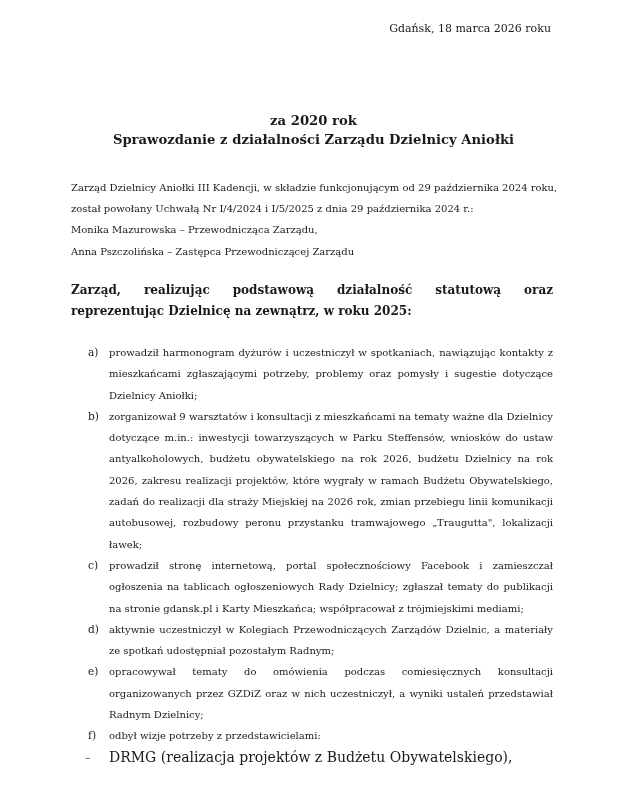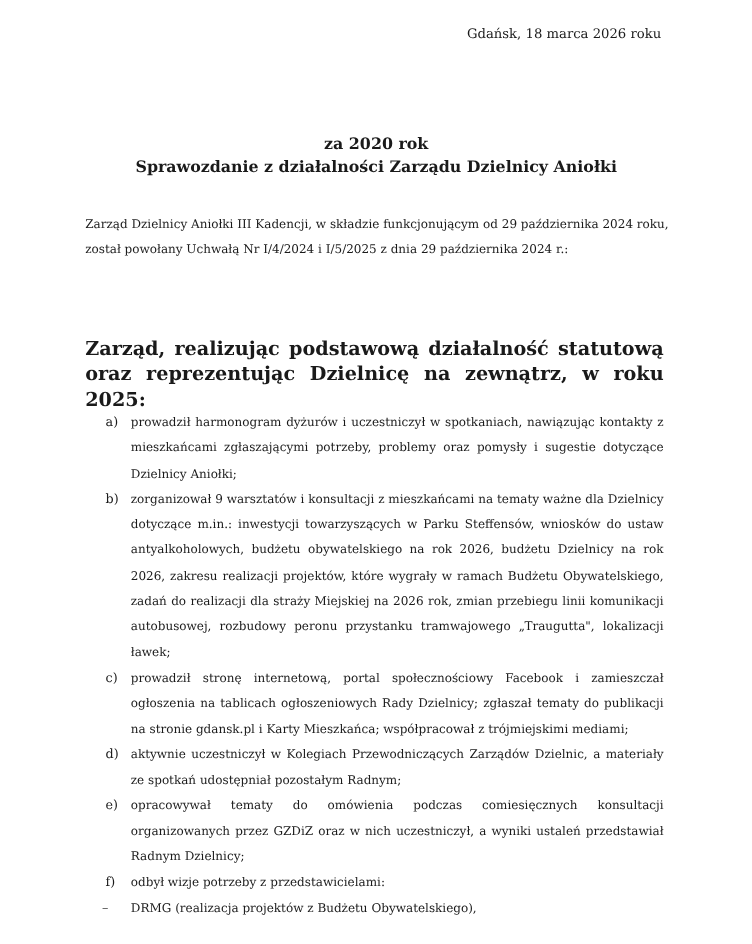--- a/index.html
+++ b/index.html
@@ -17,48 +17,50 @@
   .title {
     position: absolute; left: 0; width: 627px; text-align: center;
     font-weight: bold; font-size: 13.2px; white-space: nowrap;
   }
   .title.l1 { top: 100px; margin-top: 32px; }
   .title.l2 { top: 113px; }
   .intro { position: absolute; left: 71px; width: 482px; top: 177px; }
   .intro p { margin: 0; line-height: 21.2px; white-space: nowrap; font-size: 10px; }
   .lead {
     position: absolute; left: 71px; width: 482px; top: 280px;
-    font-weight: bold; font-size: 16px; line-height: 21px; text-align: justify;
+    font-weight: bold; font-size: 12px; line-height: 21px; text-align: justify;
     text-align-last: left;
   }
   .list { position: absolute; left: 71px; width: 482px; top: 342px; }
   .item { position: relative; padding-left: 38px; margin: 0; }
   .item .marker {
     position: absolute; left: 17px; top: 0; line-height: 21.3px; font-size: 10.6px;
   }
   .item .text {
     display: block; line-height: 21.3px; font-size: 10px;
     text-align: justify; text-align-last: left;
   }
   .dash { position: relative; padding-left: 38px; }
   .dash .marker { position: absolute; left: 14px; top: 0; line-height: 21.3px; font-size: 10.6px; color: #444; }
-  .dash .text { line-height: 21.3px; font-size: 10px; white-space: nowrap; }
+  .dash .text { line-height: 21.3px; font-size: 14px; white-space: nowrap; }
 </style>
 </head>
 <body>
 
 <div class="page">
   <div class="date">Gdańsk, 18 marca 2026 roku</div>
 
   <div class="title l1">Sprawozdanie z działalności Zarządu Dzielnicy Aniołki</div>
   <div class="title l2">za 2020 rok</div>
 
   <div class="intro">
     <p>Zarząd Dzielnicy Aniołki III Kadencji, w składzie funkcjonującym od 29 października 2024 roku,</p>
     <p>został powołany Uchwałą Nr I/4/2024 i I/5/2025 z dnia 29 października 2024 r.:</p>
+    <p>Monika Mazurowska – Przewodnicząca Zarządu,</p>
+    <p>Anna Pszczolińska – Zastępca Przewodniczącej Zarządu</p>
   </div>
 
   <div class="lead">Zarząd, realizując podstawową działalność statutową oraz reprezentując Dzielnicę na zewnątrz, w roku 2025:</div>
 
   <div class="list">
     <div class="item">
       <span class="marker">a)</span>
       <span class="text">prowadził harmonogram dyżurów i uczestniczył w spotkaniach, nawiązując kontakty z mieszkańcami zgłaszającymi potrzeby, problemy oraz pomysły i sugestie dotyczące Dzielnicy Aniołki;</span>
     </div>
     <div class="item">

